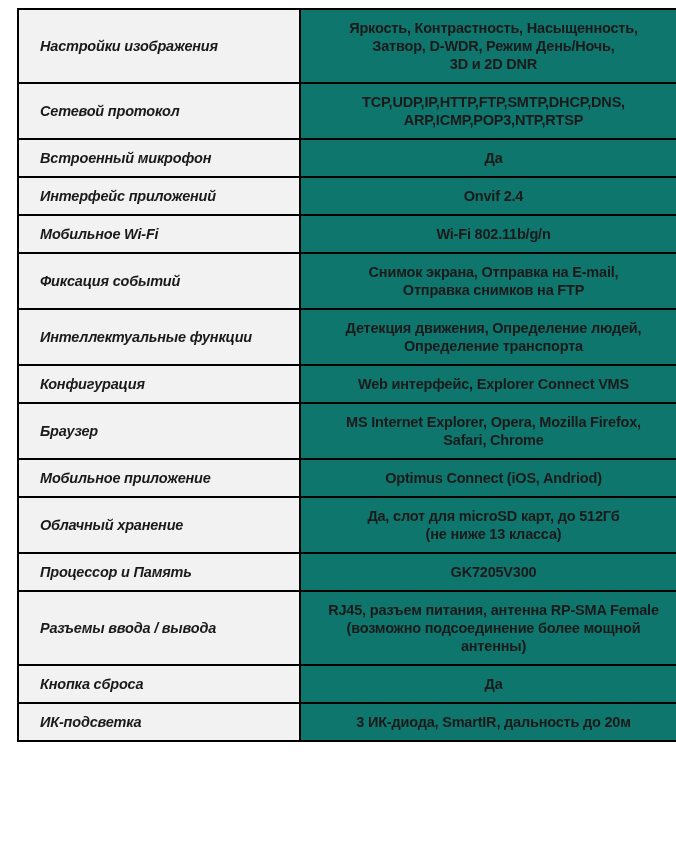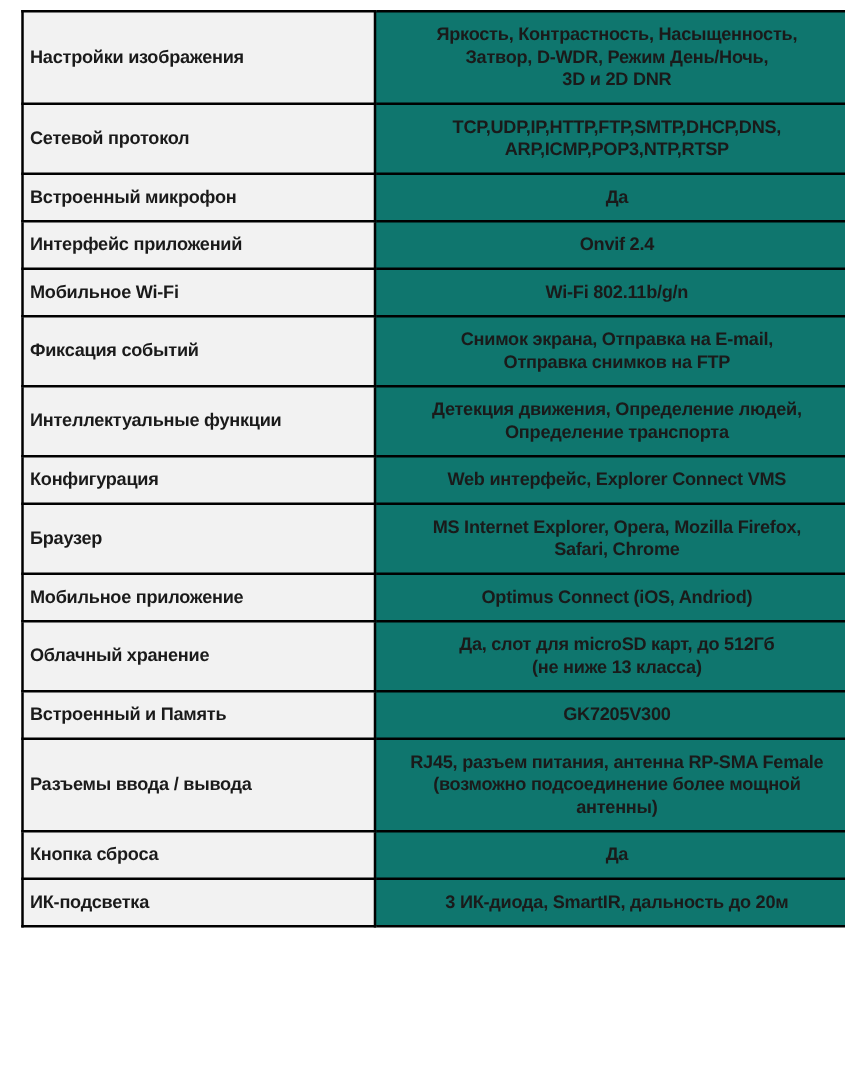--- a/index.html
+++ b/index.html
@@ -25,21 +25,22 @@
     font-weight: bold;
     color: #1a1a1a;
     letter-spacing: -0.2px;
     line-height: 18px;
     vertical-align: middle;
   }
   td.label-cell {
     width: 282px;
     background: #f2f2f2;
     text-align: left;
-    padding: 9px 8px 9px 5px;
+    padding: 9px 8px 9px 21px;
+    font-style: italic;
   }
   td.value-cell {
     width: 387px;
     background: #0f766e;
     text-align: center;
     padding: 9px 19px;
     white-space: pre-line;
     margin-left: 12px;
   }
 </style>
@@ -108,21 +109,21 @@
     <td class="value-cell">Optimus Connect (iOS, Andriod)</td>
   </tr>
 
   <tr>
     <td class="label-cell">Облачный хранение</td>
     <td class="value-cell">Да, слот для microSD карт, до 512Гб
 (не ниже 13 класса)</td>
   </tr>
 
   <tr>
-    <td class="label-cell">Встроенный и Память</td>
+    <td class="label-cell">Процессор и Память</td>
     <td class="value-cell">GK7205V300</td>
   </tr>
 
   <tr>
     <td class="label-cell">Разъемы ввода / вывода</td>
     <td class="value-cell">RJ45, разъем питания, антенна RP-SMA Female
 (возможно подсоединение более мощной
 антенны)</td>
   </tr>
 

